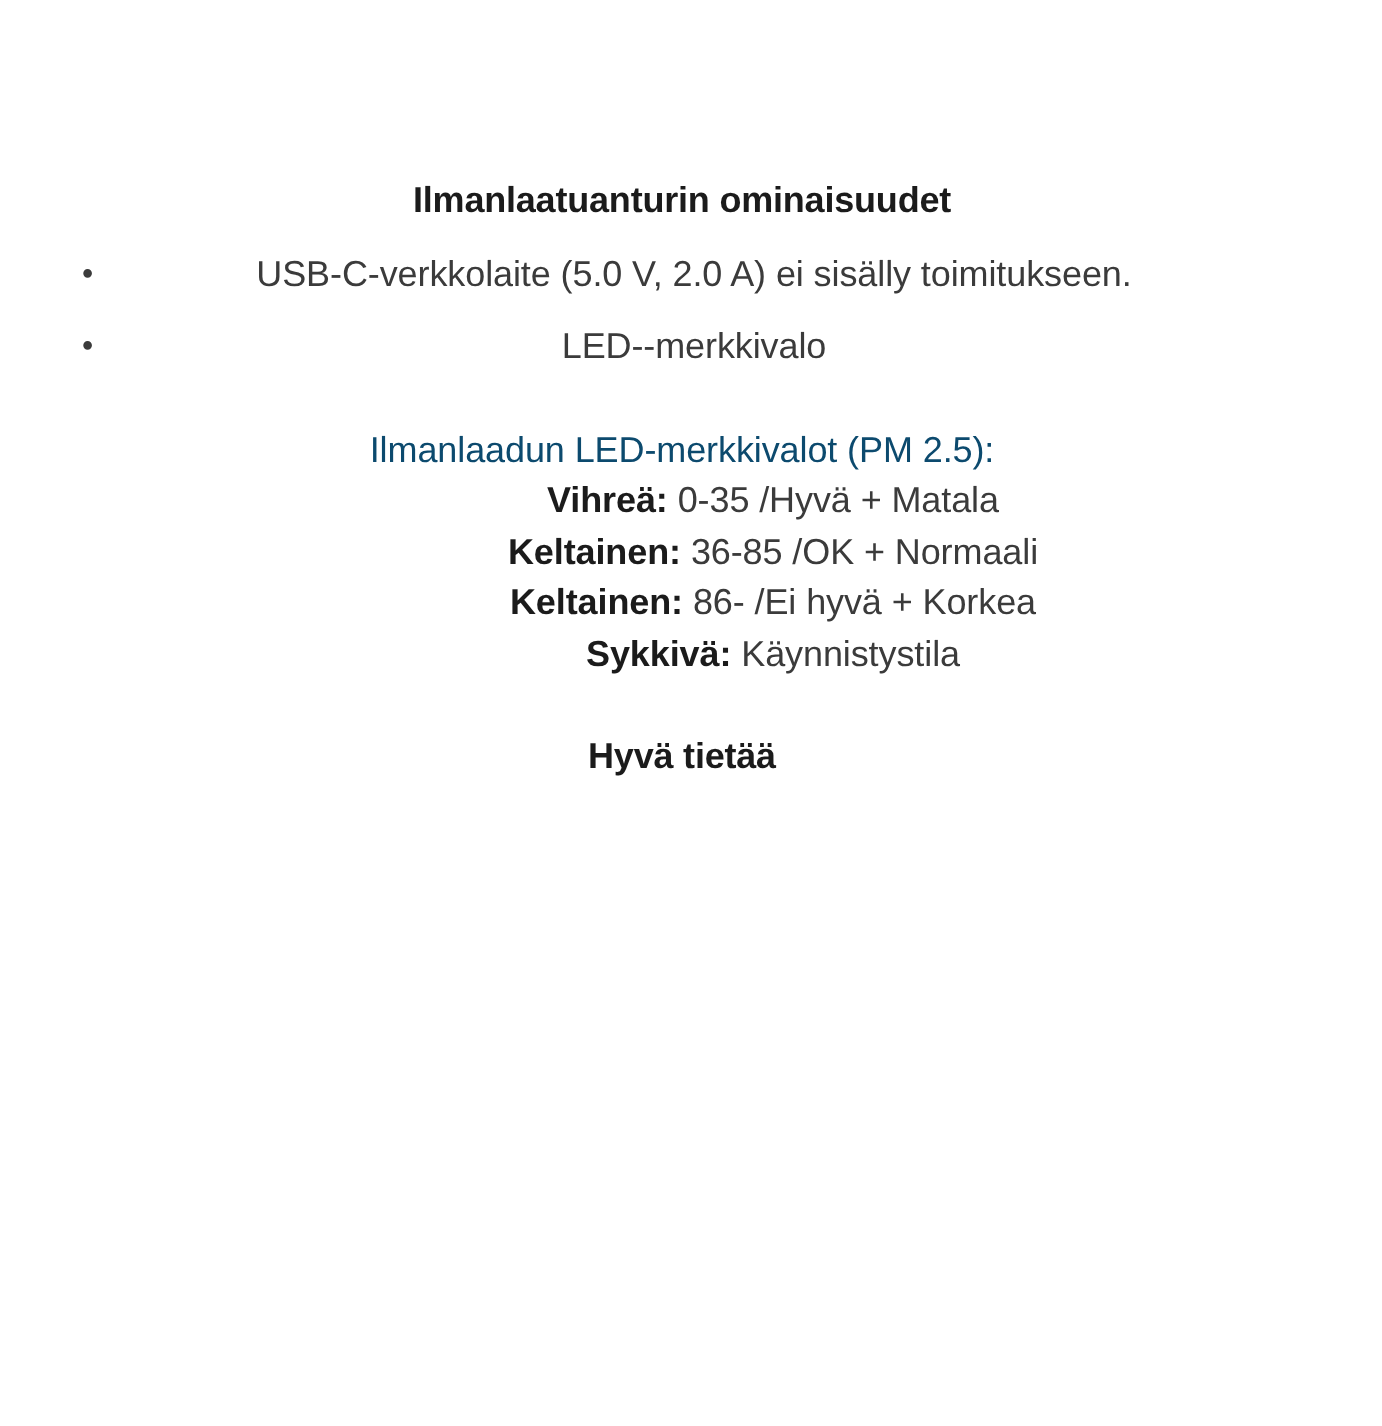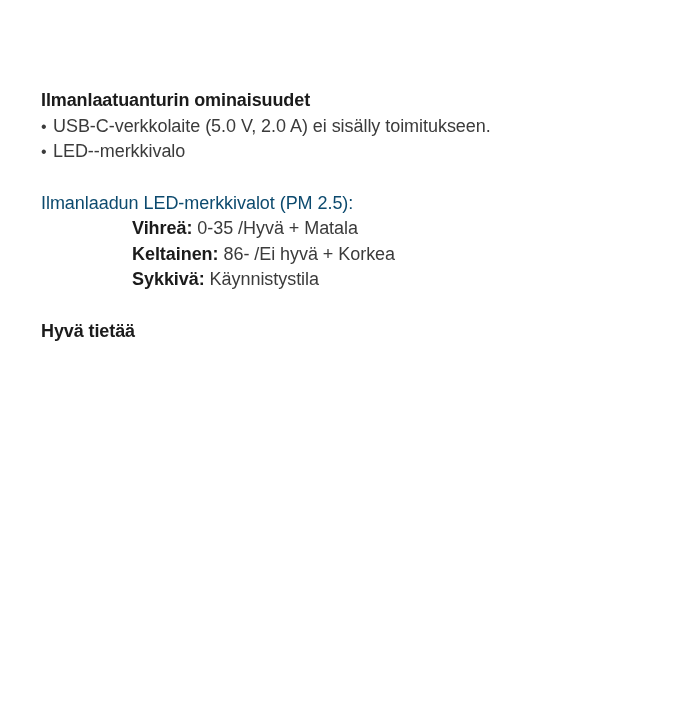--- a/index.html
+++ b/index.html
@@ -16,20 +16,21 @@
   }
   .page {
     box-sizing: border-box;
     width: 691px;
     height: 713px;
     padding: 88px 40px 0 41px;
     background: #ffffff;
   }
   .doc {
     width: 600px;
+    text-align: center;
   }
   .section {
     margin: 0 0 26px 0;
   }
   .section:last-child {
     margin-bottom: 0;
   }
   .heading {
     font-size: 18px;
     line-height: 25.5px;
@@ -43,20 +44,21 @@
     margin: 0;
     padding: 0;
   }
   .bullets li {
     position: relative;
     padding-left: 12px;
     font-size: 18px;
     line-height: 25.5px;
     color: #3b3b3b;
     letter-spacing: -0.05px;
+    margin-top: 11px;
   }
   .bullets li::before {
     content: "\2022";
     position: absolute;
     left: 0;
     top: 0;
     color: #3b3b3b;
     font-size: 16px;
   }
   .intro-line {
@@ -103,20 +105,24 @@
 
     <section class="section">
       <p class="intro-line">Ilmanlaadun LED-merkkivalot (PM 2.5):</p>
       <ul class="led-list">
         <li>
           <span class="led-label">Vihreä:</span>
           <span class="led-value">0-35 /Hyvä + Matala</span>
         </li>
         <li>
           <span class="led-label">Keltainen:</span>
+          <span class="led-value">36-85 /OK + Normaali</span>
+        </li>
+        <li>
+          <span class="led-label">Keltainen:</span>
           <span class="led-value">86- /Ei hyvä + Korkea</span>
         </li>
         <li>
           <span class="led-label">Sykkivä:</span>
           <span class="led-value">Käynnistystila</span>
         </li>
       </ul>
     </section>
 
     <section class="section">

